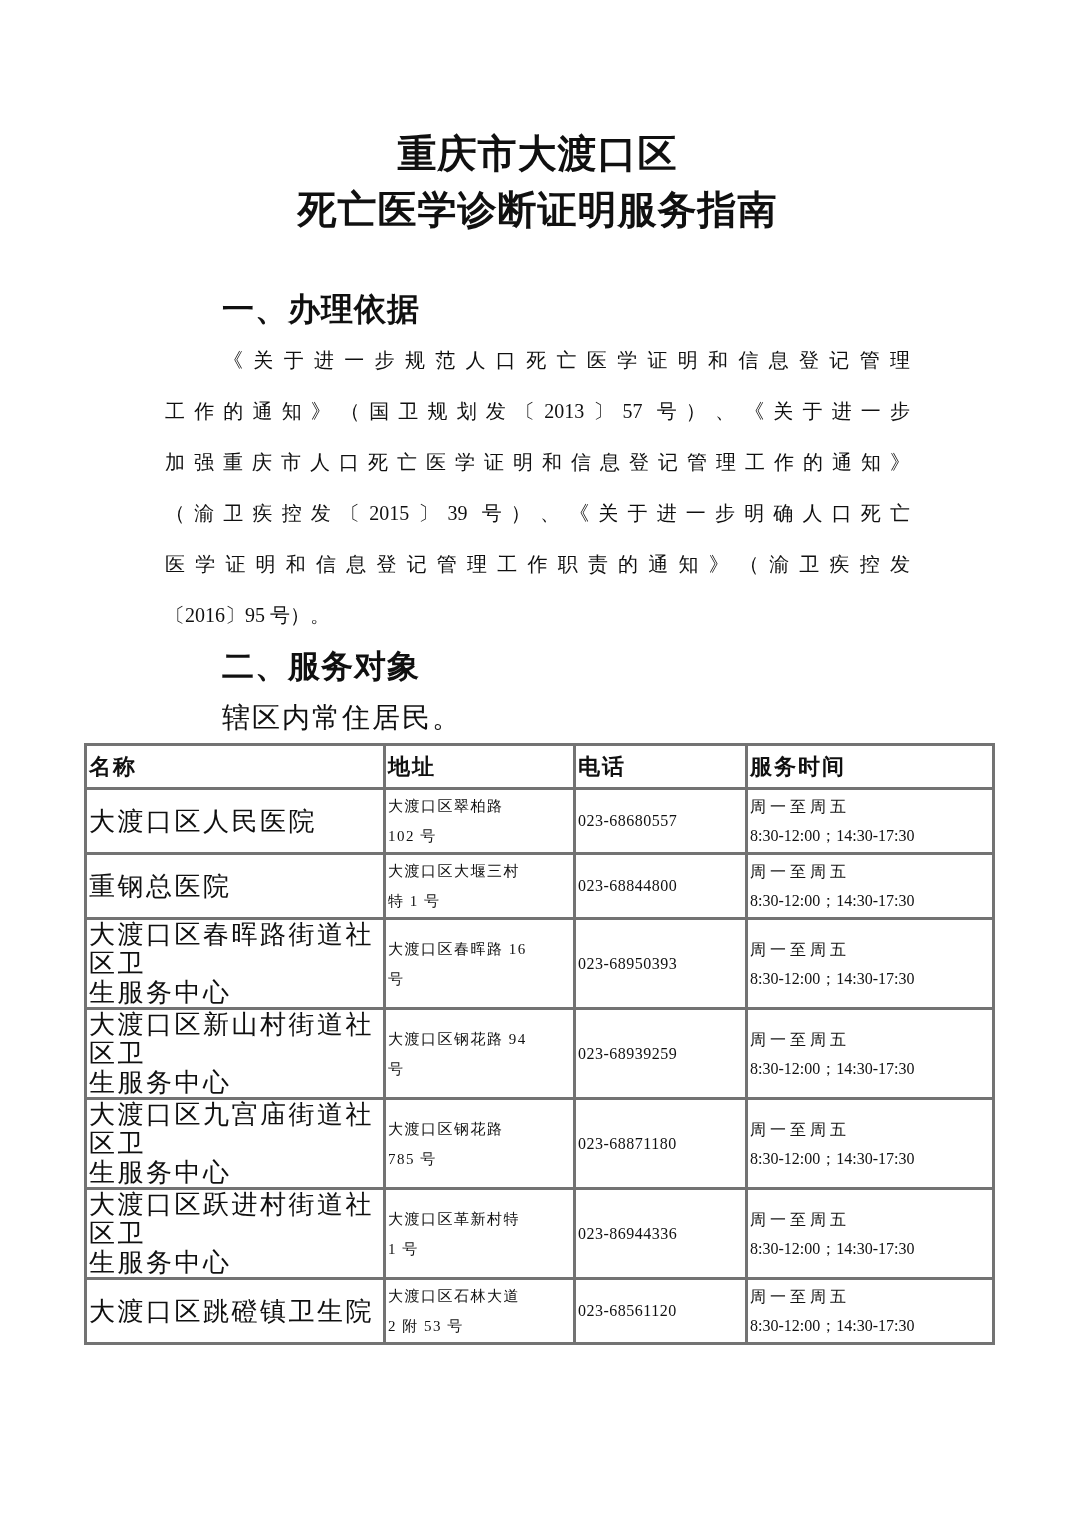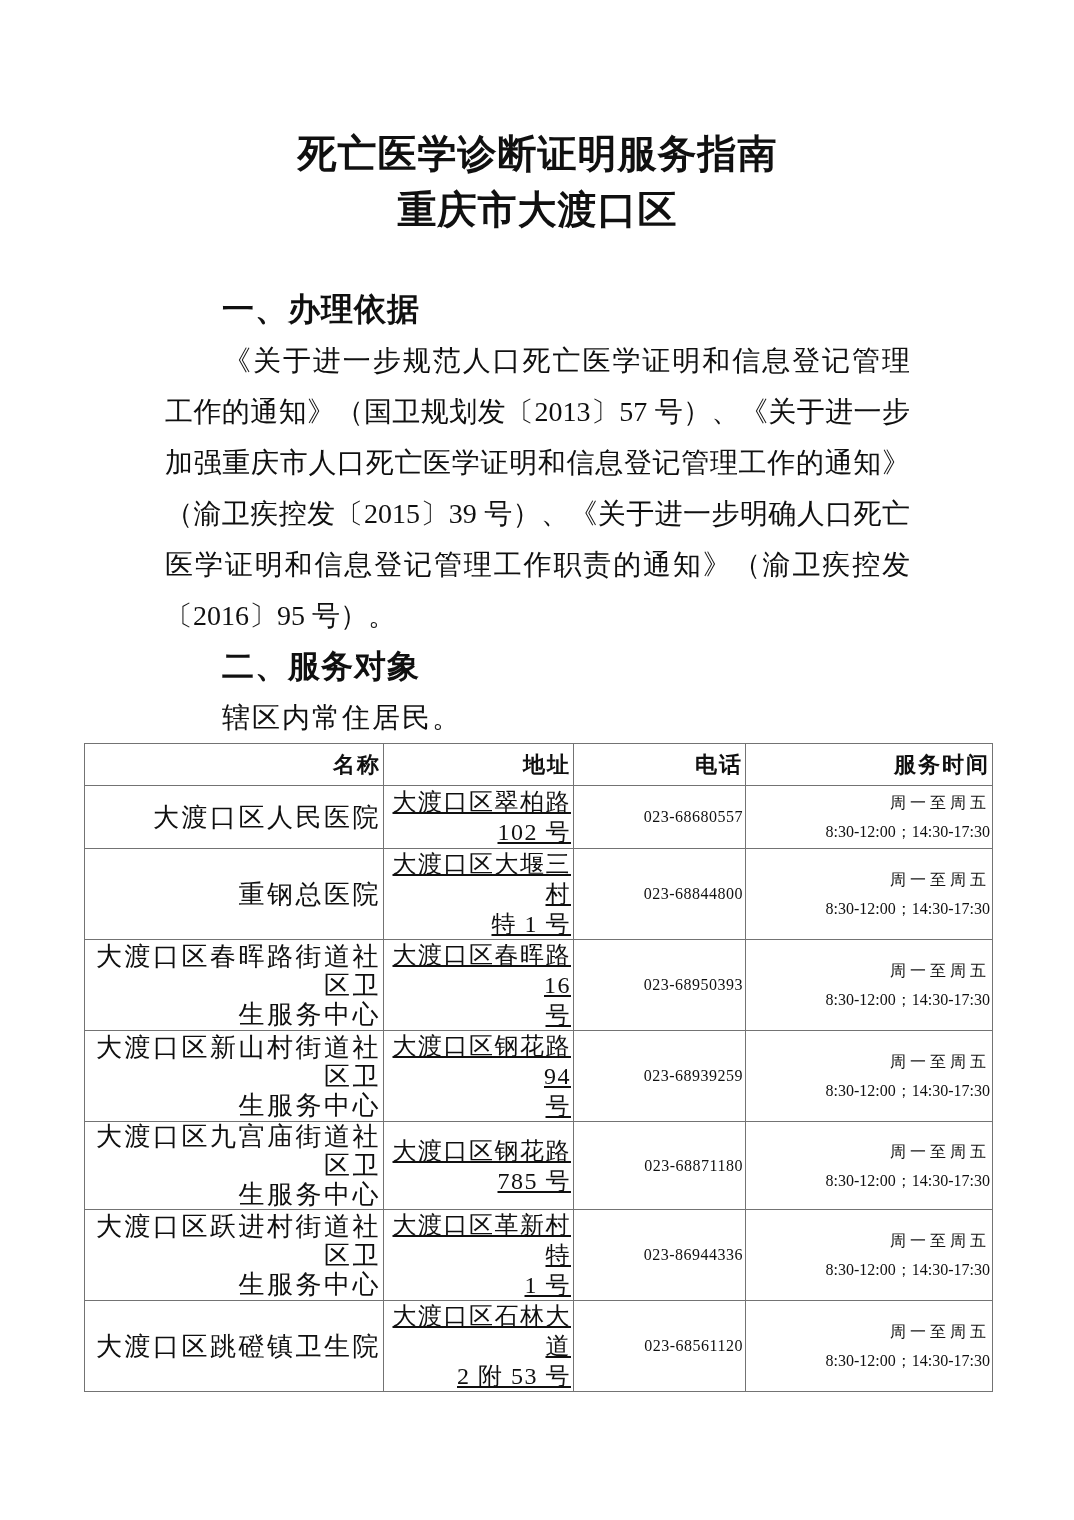--- a/index.html
+++ b/index.html
@@ -30,21 +30,21 @@
   .sec-heading {
     margin: 0 0 0 57px;
     font-family: "Liberation Sans", "DejaVu Sans", sans-serif;
     font-weight: bold;
     font-size: 32px;
     line-height: 51px;
     letter-spacing: 1px;
   }
   .para-lines { margin: 0; }
   .para-line {
-    font-size: 28px;
+    font-size: 20px;
     line-height: 51px;
     text-align: justify;
     text-align-last: justify;
     text-justify: inter-character;
     white-space: nowrap;
   }
   .para-line:first-child { padding-left: 58px; }
   .para-line:last-child { text-align-last: left; }
   .para-plain {
     margin: 0 0 0 57px;
@@ -52,22 +52,22 @@
     line-height: 51px;
     letter-spacing: 2px;
   }
   table.agency-table {
     margin-left: 84px;
     width: 908px;
     border-collapse: collapse;
     table-layout: fixed;
   }
   .agency-table th, .agency-table td {
-    border: 1px solid #737373;
-    text-align: right;
+    border: 3px solid #737373;
+    text-align: left;
     vertical-align: middle;
     padding: 0 2px;
     overflow: hidden;
   }
   .agency-table th {
     height: 41px;
     font-family: "Liberation Sans", "DejaVu Sans", sans-serif;
     font-weight: bold;
     font-size: 22px;
     letter-spacing: 2px;
@@ -77,43 +77,42 @@
   .col-w-addr  { width: 190px; }
   .col-w-phone { width: 172px; }
   .col-w-hours { width: 247px; }
   td.cell-name {
     font-size: 26px;
     letter-spacing: 2.5px;
     line-height: 29px;
     white-space: pre-line;
   }
   td.cell-addr {
-    font-size: 24px;
+    font-size: 15px;
     letter-spacing: 1.5px;
     line-height: 30px;
     white-space: pre-line;
-    text-decoration: underline;
   }
   td.cell-phone {
     font-size: 16px;
     letter-spacing: 0.5px;
     white-space: nowrap;
   }
   td.cell-hours { font-size: 16px; line-height: 29px; }
   td.cell-hours .hours-days { letter-spacing: 4px; }
   td.cell-hours .hours-time { letter-spacing: 0; }
 </style>
 </head>
 <body>
 
 <div class="page">
   <div class="content">
     <h1 class="doc-title">
+      <span class="title-line">重庆市大渡口区</span>
       <span class="title-line">死亡医学诊断证明服务指南</span>
-      <span class="title-line">重庆市大渡口区</span>
     </h1>
 
     <h2 class="sec-heading">一、办理依据</h2>
     <div class="para-lines" id="basis-lines">
         <div class="para-line">《关于进一步规范人口死亡医学证明和信息登记管理</div>
         <div class="para-line">工作的通知》（国卫规划发〔2013〕57 号）、《关于进一步</div>
         <div class="para-line">加强重庆市人口死亡医学证明和信息登记管理工作的通知》</div>
         <div class="para-line">（渝卫疾控发〔2015〕39 号）、《关于进一步明确人口死亡</div>
         <div class="para-line">医学证明和信息登记管理工作职责的通知》（渝卫疾控发</div>
         <div class="para-line">〔2016〕95 号）。</div>

